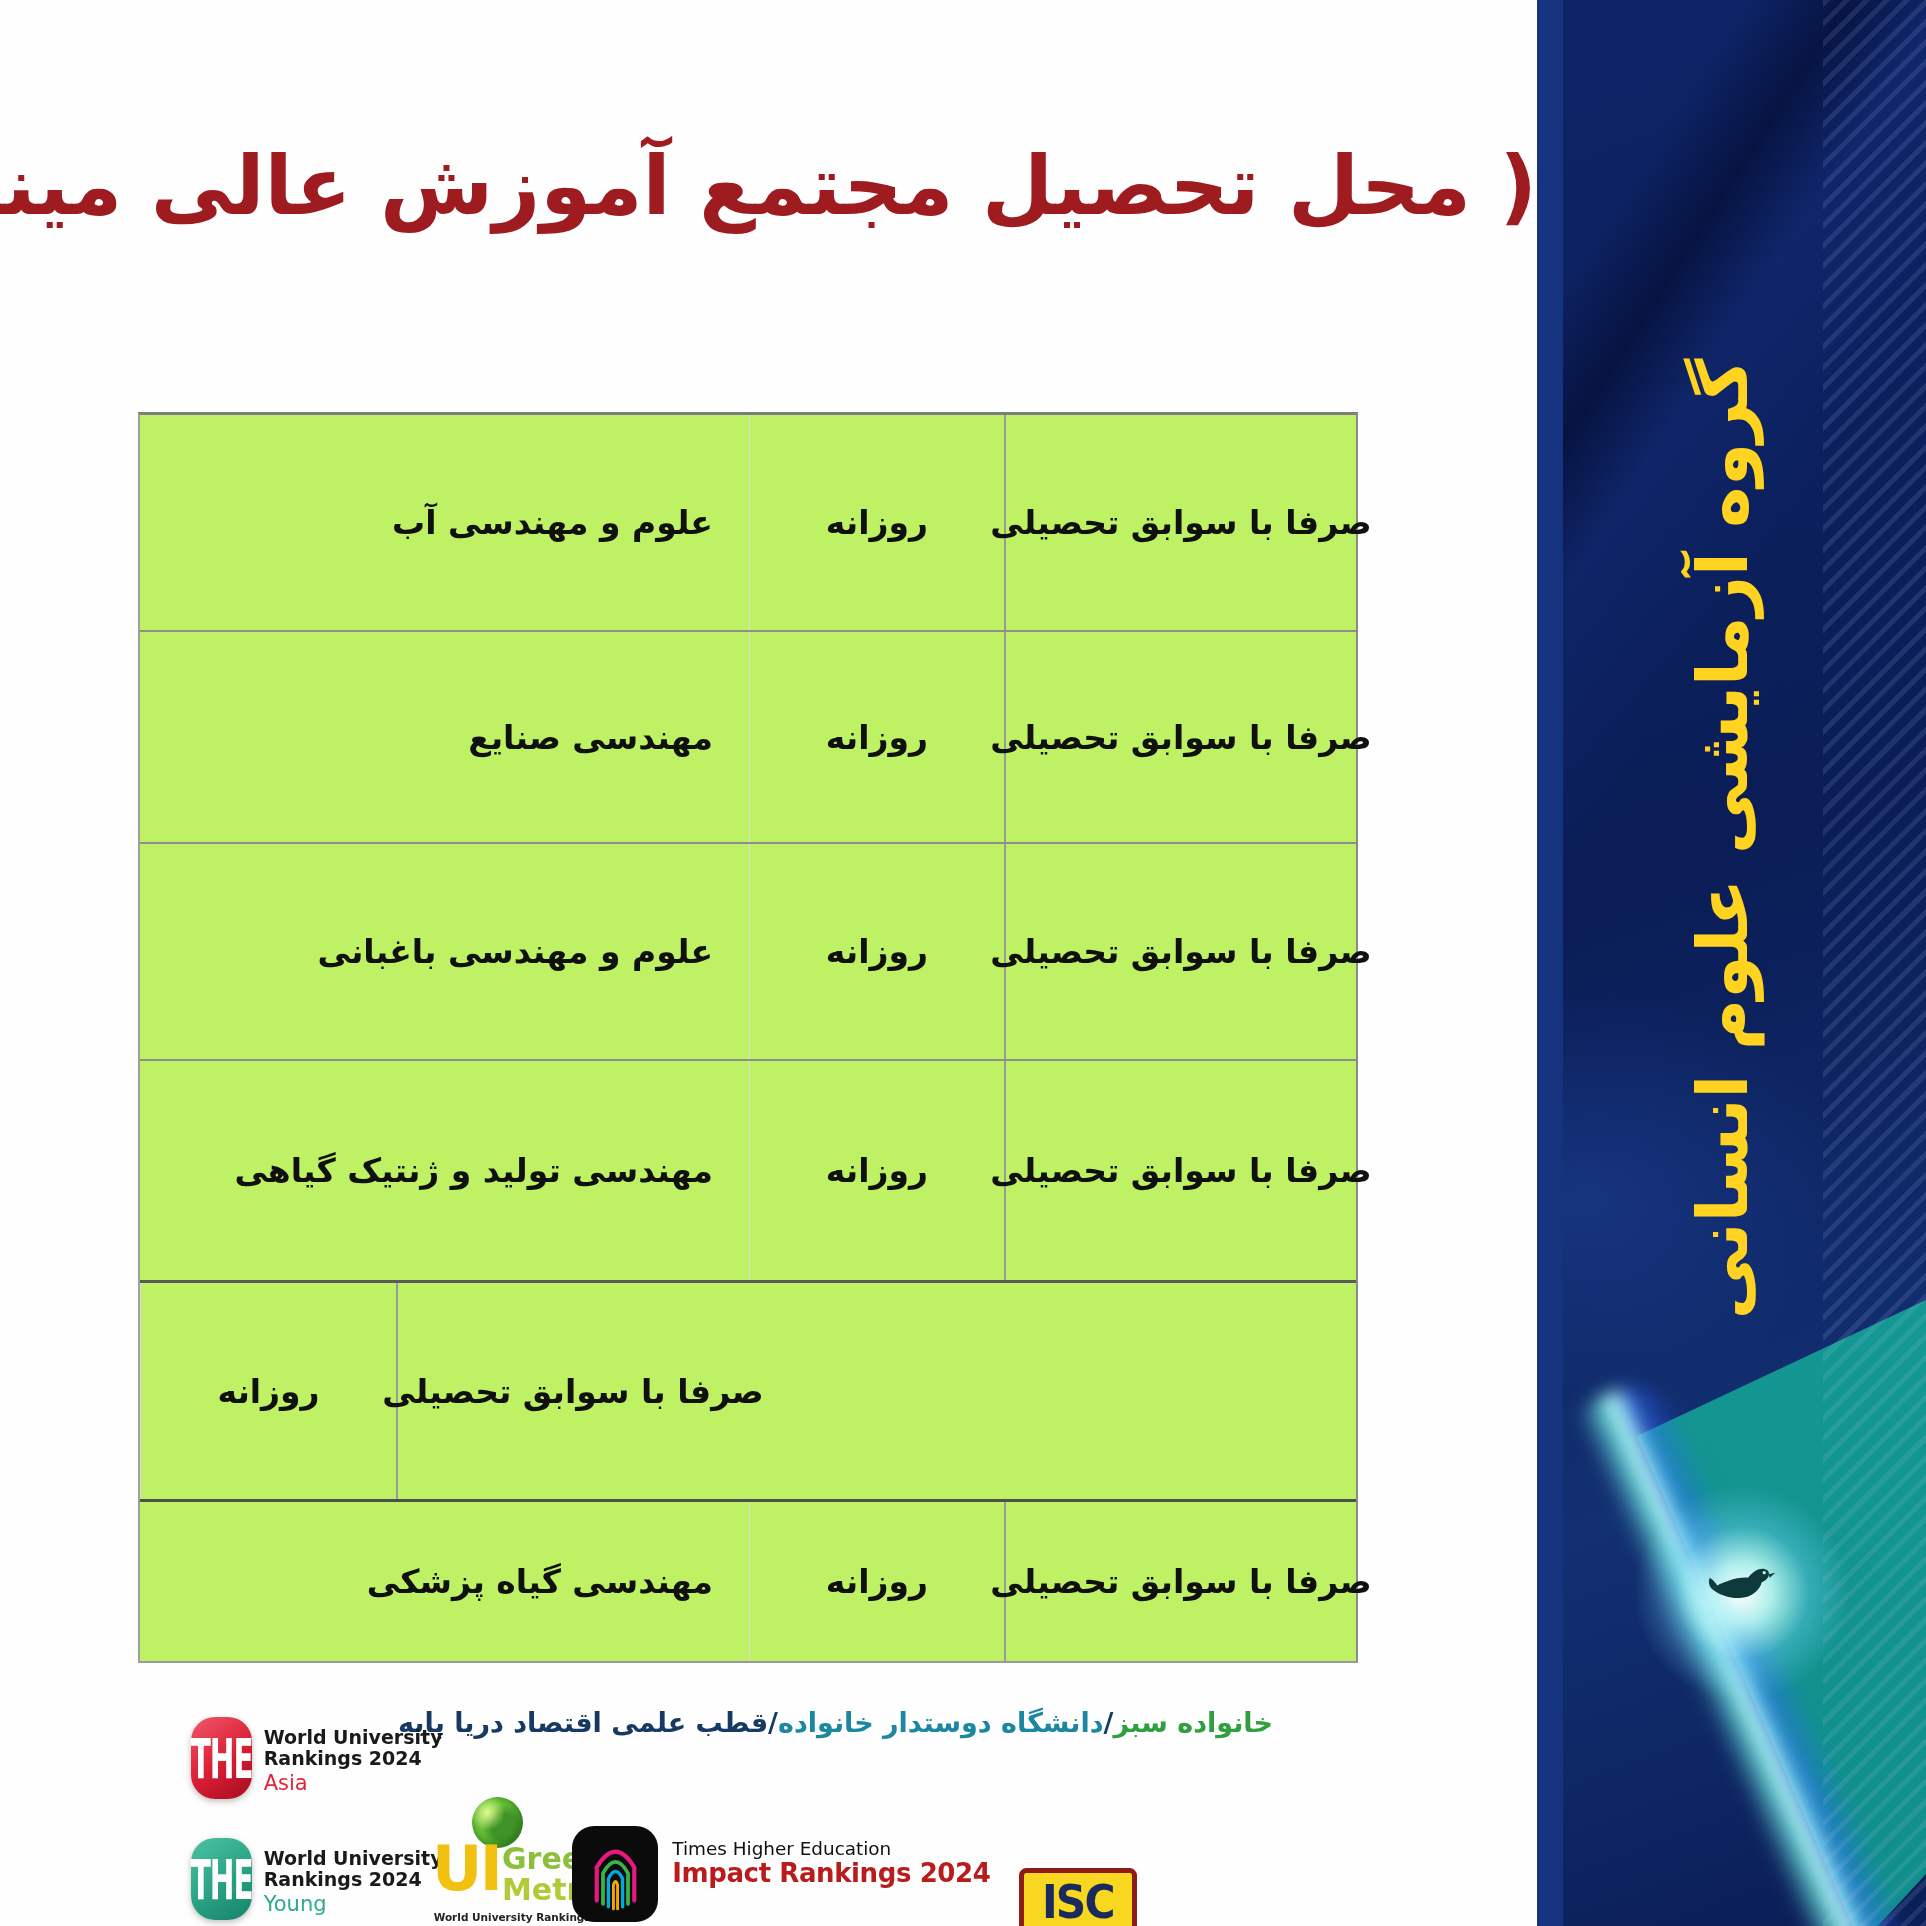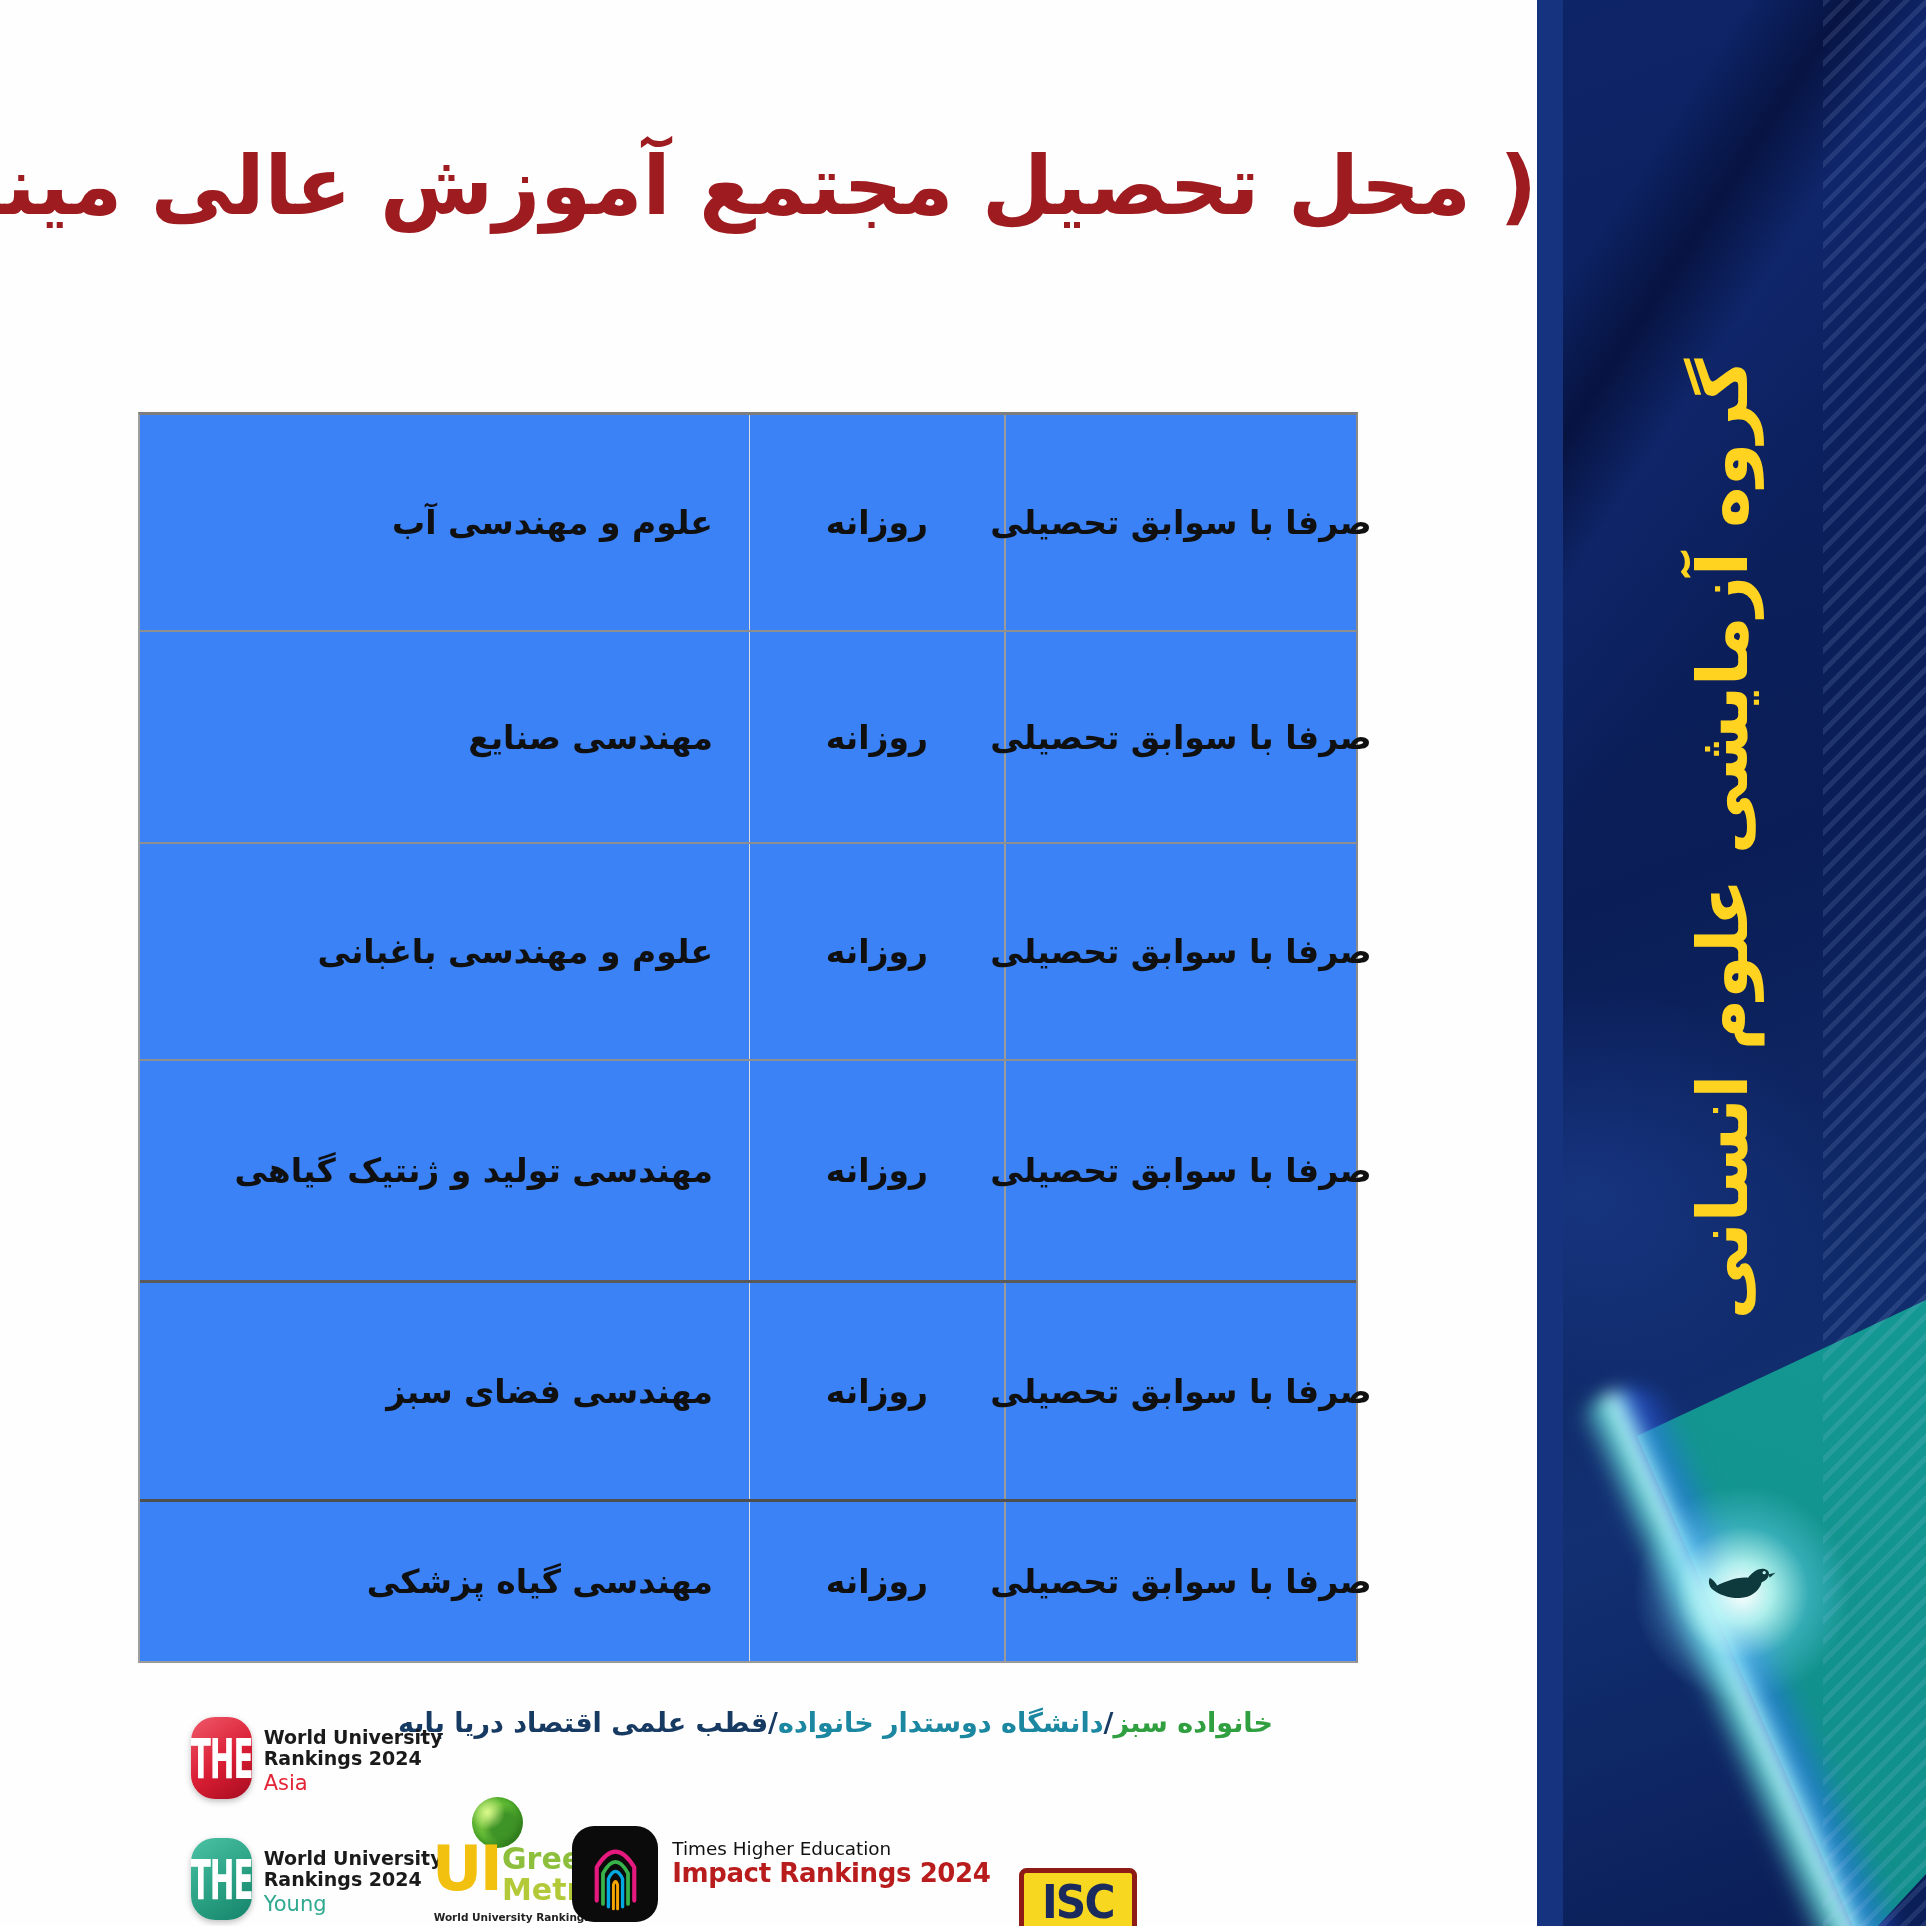--- a/index.html
+++ b/index.html
@@ -21,21 +21,21 @@
   }
 
   
   .programs-table{
     position:absolute;left:138px;top:412px;width:1216px;
     border-top:3.4px solid #7d7d7d;
     border-bottom:2.5px solid #9a9a9a;
     border-left:2.1px solid #9f9f9f;
     border-right:2.5px solid #8a8a8a;
     display:flex;flex-direction:column;
-    background:#3b82f6;
+    background:#bef264;
   }
   .t-row{display:flex;flex-direction:row;direction:ltr;align-items:stretch;}
   .t-row:nth-child(1){height:215px;border-bottom:2.9px solid #8f8f8f;}
   .t-row:nth-child(2){height:210px;border-bottom:2.9px solid #8f8f8f;}
   .t-row:nth-child(3){height:215px;border-bottom:2.9px solid #8f8f8f;}
   .t-row:nth-child(4){height:219px;border-bottom:3.4px solid #5a5a5a;}
   .t-row:nth-child(5){height:216px;border-bottom:3.4px solid #4f4f4f;}
   .t-row:nth-child(6){height:159px;}
   .cell{display:flex;align-items:center;direction:rtl;
         font-size:33px;font-weight:700;color:#101010;white-space:nowrap;}
@@ -180,21 +180,20 @@
         <div class="cell cell-admission">صرفا با سوابق تحصیلی</div>
       </div>
 
       <div class="t-row">
         <div class="cell cell-program">مهندسی تولید و ژنتیک گیاهی</div>
         <div class="cell cell-mode">روزانه</div>
         <div class="cell cell-admission">صرفا با سوابق تحصیلی</div>
       </div>
 
       <div class="t-row">
-        <div class="cell cell-program">مهندسی فضای سبز</div>
         <div class="cell cell-mode">روزانه</div>
         <div class="cell cell-admission">صرفا با سوابق تحصیلی</div>
       </div>
 
       <div class="t-row">
         <div class="cell cell-program">مهندسی گیاه پزشکی</div>
         <div class="cell cell-mode">روزانه</div>
         <div class="cell cell-admission">صرفا با سوابق تحصیلی</div>
       </div>
 

